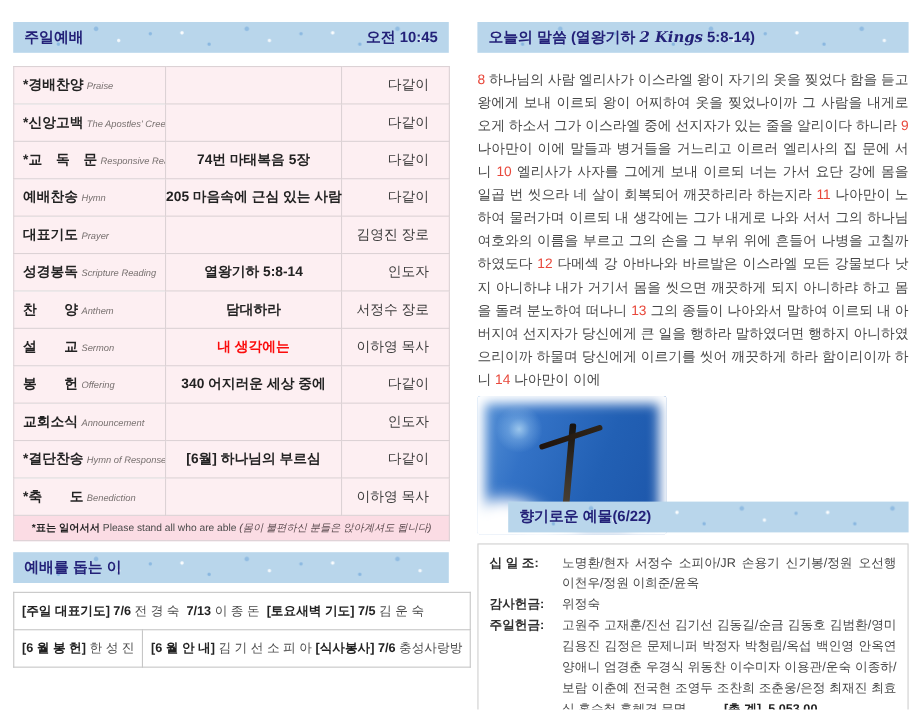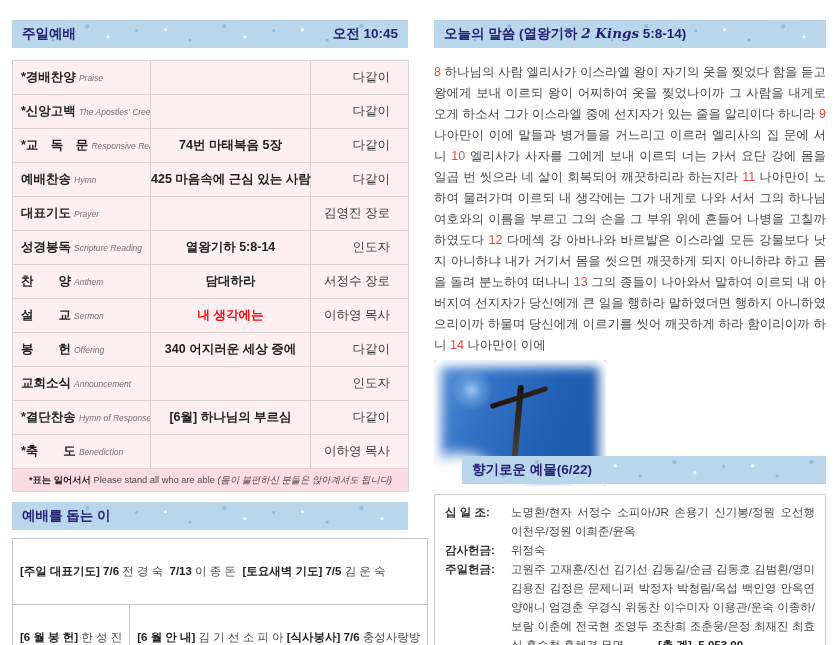--- a/index.html
+++ b/index.html
@@ -43,21 +43,21 @@
   .worship td.c-content{text-align:center;font-weight:bold;color:#222;}
   .worship td.c-content.red{color:#fb0b0b;}
   .worship td.c-who{text-align:right;padding-right:18px;}
   tr.footnote td{background:#fbdce4;height:22px;text-align:center;font-size:9.3px;color:#4a4a4a;white-space:normal;}
   .fn-bold{font-weight:bold;color:#222;}
   .fn-italic{font-style:italic;color:#5a4a4e;}
 
   
   .helpers{width:100%;margin-top:8px;}
   .helpers td{
-    border:1px solid #c6c6c6;background:#fff;height:33px;padding:16px 7px;
+    border:1px solid #c6c6c6;background:#fff;height:33px;padding:0 7px;
     font-size:11.5px;color:#4a4a4a;white-space:pre;overflow:hidden;
   }
   .helpers td.first{width:112px;}
   .helpers .b{font-weight:bold;color:#222;}
   .bar.mt{margin-top:10px;}
 
   
   .r-bar{position:absolute;top:0;left:0;right:0;}
   .scripture{
     position:absolute;top:42px;left:0;width:392px;
@@ -127,21 +127,21 @@
           <td class="c-content"></td>
           <td class="c-who">다같이</td>
         </tr>
         <tr>
           <td class="c-label"><span class="klabel">*교　독　문</span><span class="elabel">Responsive Reading</span></td>
           <td class="c-content">74번 마태복음 5장</td>
           <td class="c-who">다같이</td>
         </tr>
         <tr>
           <td class="c-label"><span class="klabel">예배찬송</span><span class="elabel">Hymn</span></td>
-          <td class="c-content">425 마음속에 근심 있는 사람</td>
+          <td class="c-content">205 마음속에 근심 있는 사람</td>
           <td class="c-who">다같이</td>
         </tr>
         <tr>
           <td class="c-label"><span class="klabel">대표기도</span><span class="elabel">Prayer</span></td>
           <td class="c-content"></td>
           <td class="c-who">김영진 장로</td>
         </tr>
         <tr>
           <td class="c-label"><span class="klabel">성경봉독</span><span class="elabel">Scripture Reading</span></td>
           <td class="c-content">열왕기하 5:8-14</td>

